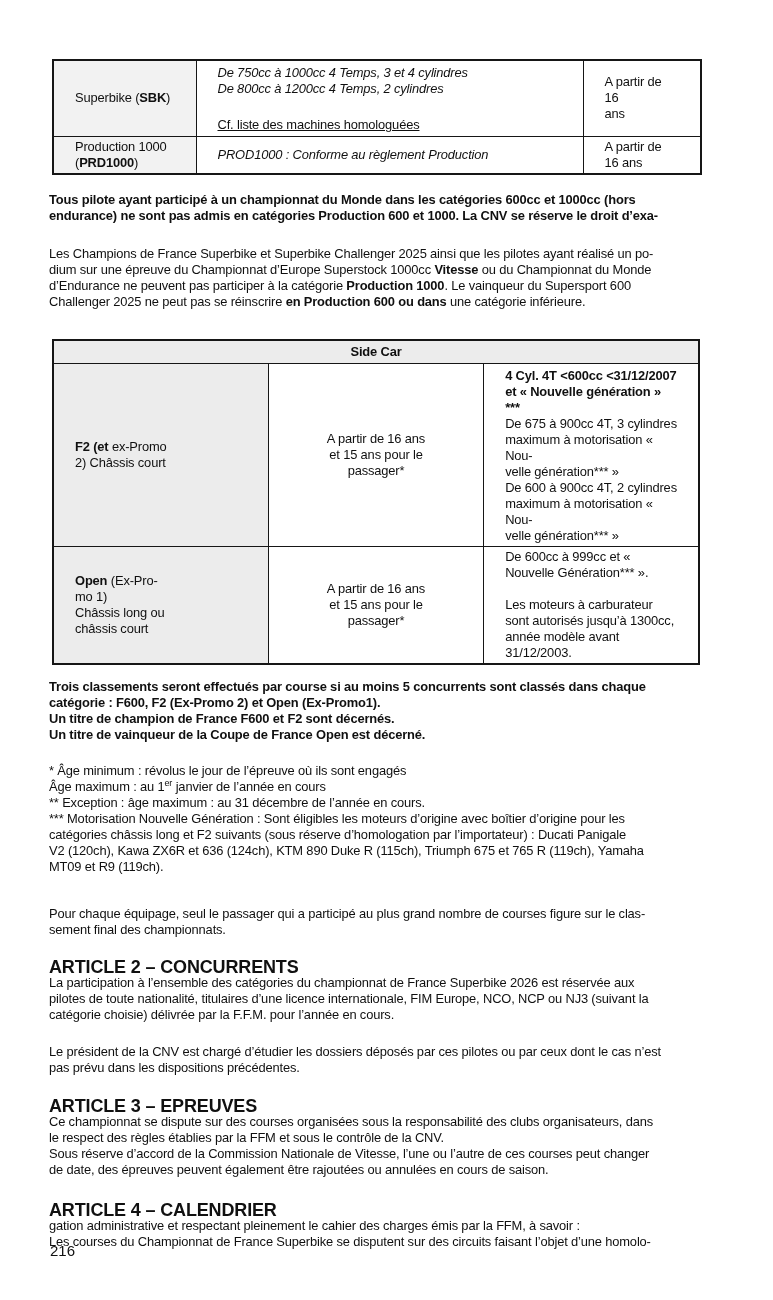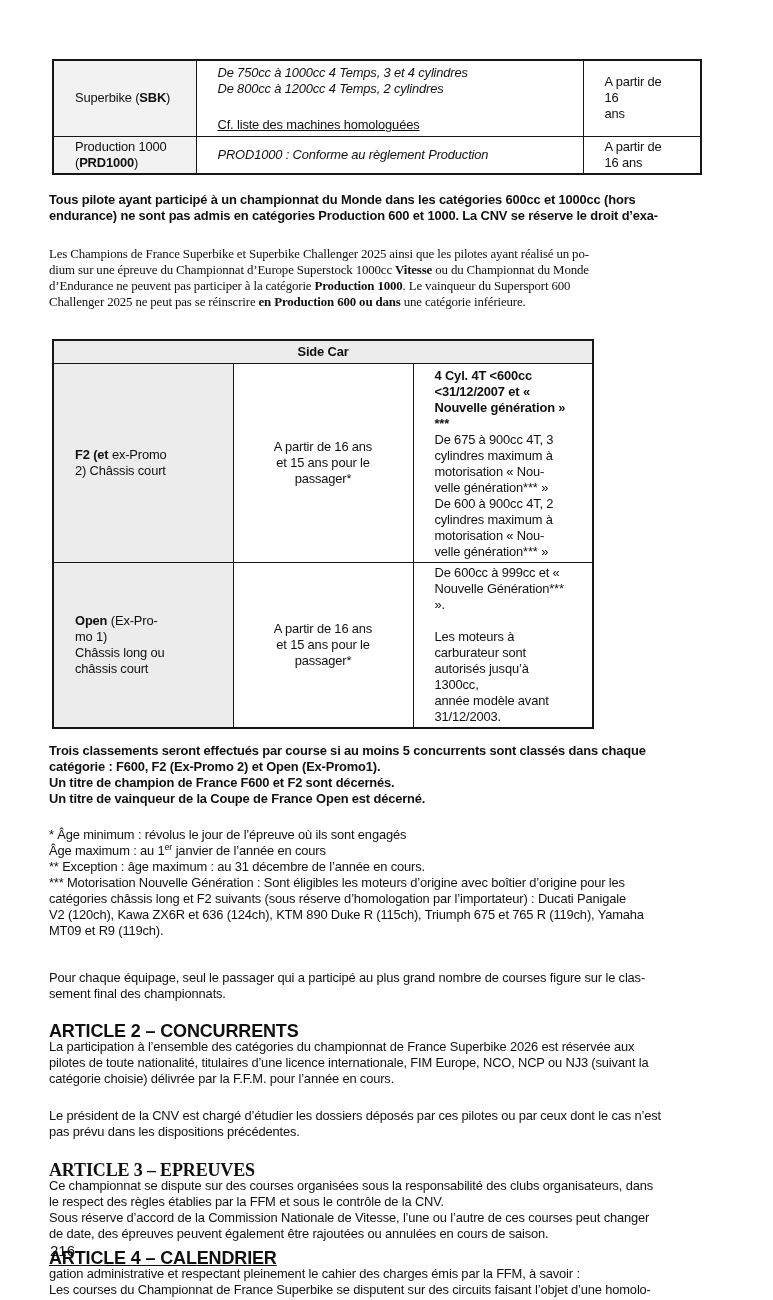--- a/index.html
+++ b/index.html
@@ -13,38 +13,38 @@
   b { font-weight:bold; }
   sup { font-size:9px; line-height:0; vertical-align:super; }
   .ln { min-height:16px; }
 
   
   table { border-collapse:collapse; margin-left:3px; table-layout:fixed; }
   table, td, th { border:1px solid #161616; }
   table { border-width:2px; }
   td, th { padding:2px 21px; vertical-align:middle; overflow:hidden; }
   .t1 { width:648px; margin-top:59px; }
-  .t2 { width:542px; margin-top:29px; }
+  .t2 { width:648px; margin-top:29px; }
   .t1 .c1 { width:143px; background:#f2f2f2; }
   .t1 .c2 { width:387px; }
   .t1 .c3 { width:118px; }
   .t2 .c1 { width:116px; background:#ececec; }
   .t2 .c2 { width:143px; text-align:center; }
   .t2 .c3 { width:389px; }
   .t2 th { background:#ececec; text-align:center; font-weight:bold; height:23px; }
   .vtop { vertical-align:top; padding-top:4px; }
   .ital { font-style:italic; }
   .link { text-decoration:underline; margin-top:20px; }
   .bold { font-weight:bold; }
 
   
   .para { }
-  .mt17 { margin-top:17px; } .mt22 { margin-top:22px;font-family:Liberation Serif, serif; } .mt14 { margin-top:14px; }
+  .mt17 { margin-top:17px; } .mt22 { margin-top:22px; } .mt14 { margin-top:14px; }
   .mt20 { margin-top:20px; } .mt31 { margin-top:31px; } .mt21 { margin-top:21px; }
-  .mt24 { margin-top:8px;text-decoration:underline; }
+  .mt24 { margin-top:24px; }
   .art { font-size:18px; line-height:16px; font-weight:bold; }
 
   .pagenum { position:absolute; left:50px; top:1243px; font-size:15px; letter-spacing:0; }
 </style>
 </head>
 <body>
 
 <div class="content">
 
   <table class="t1">

